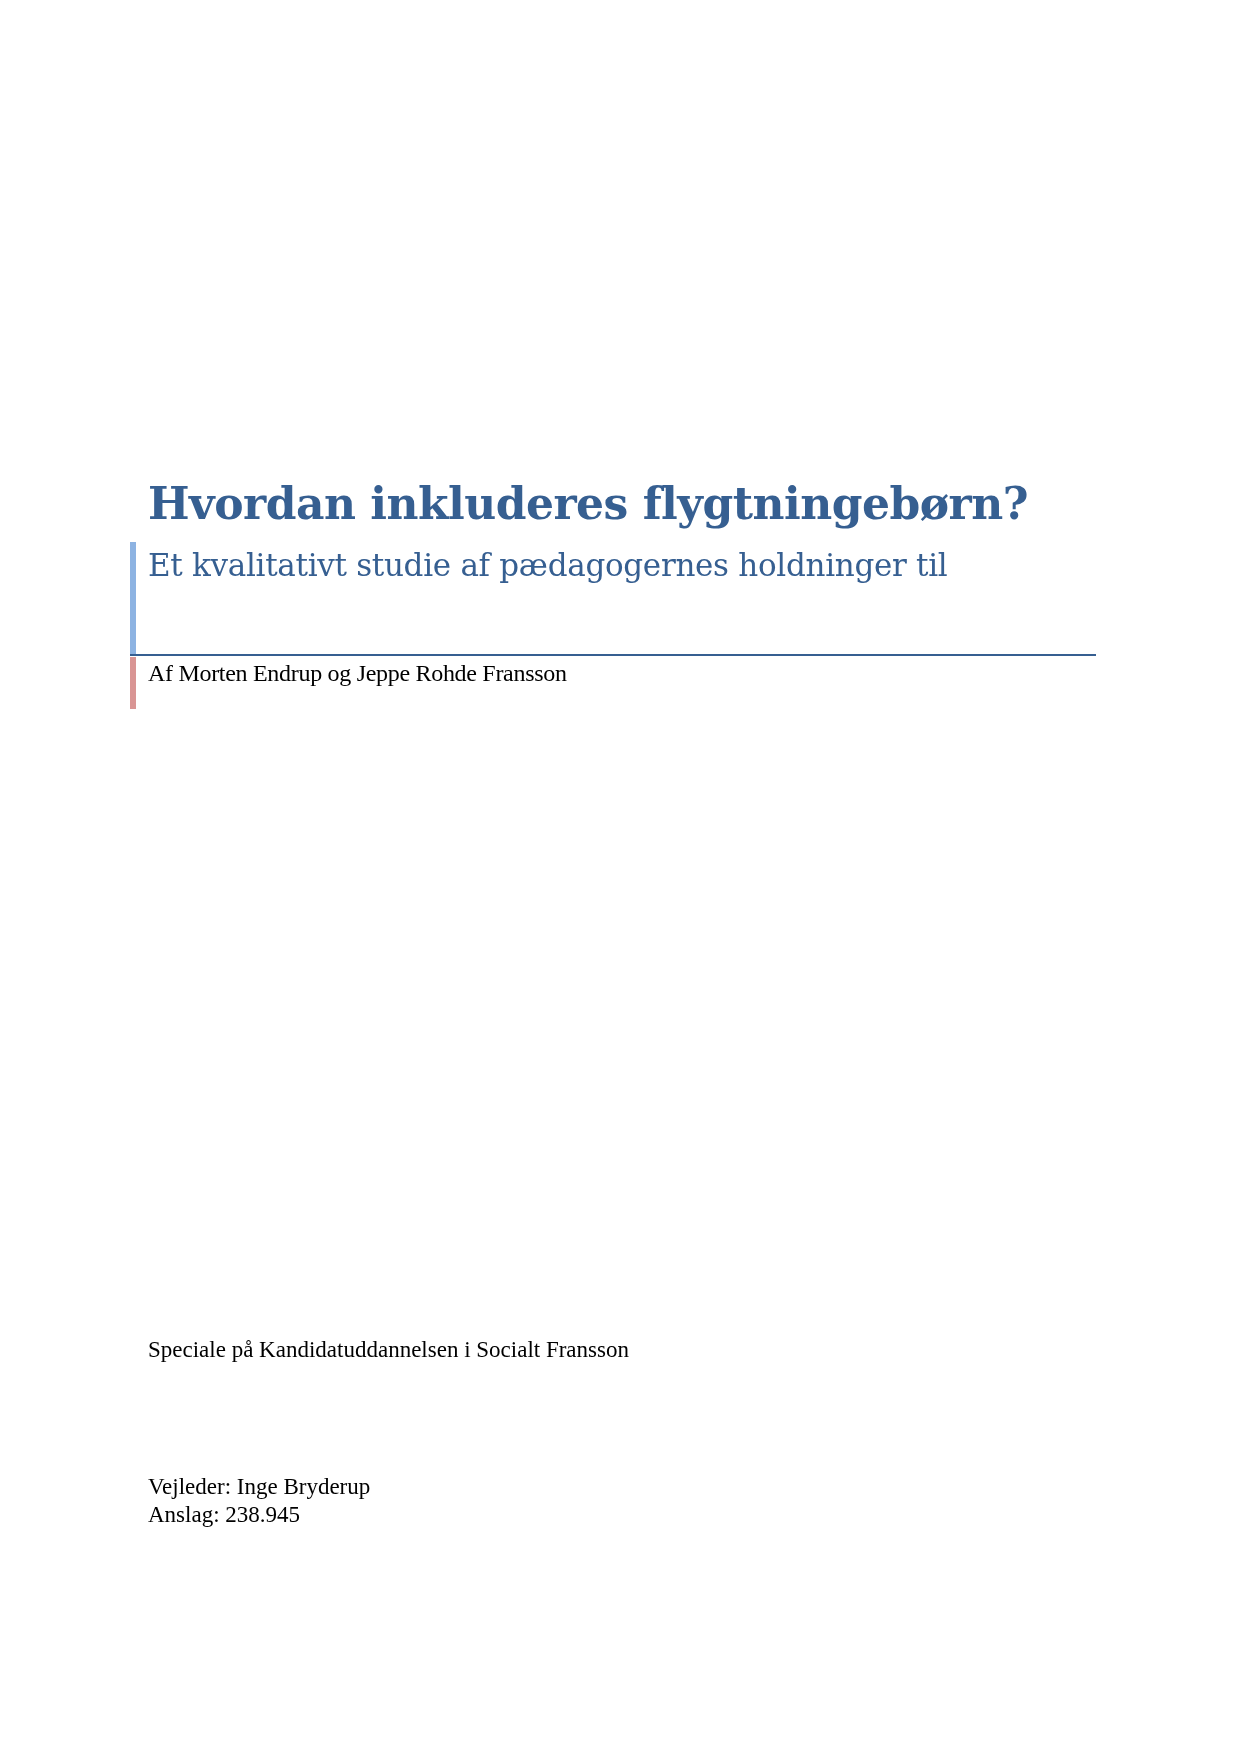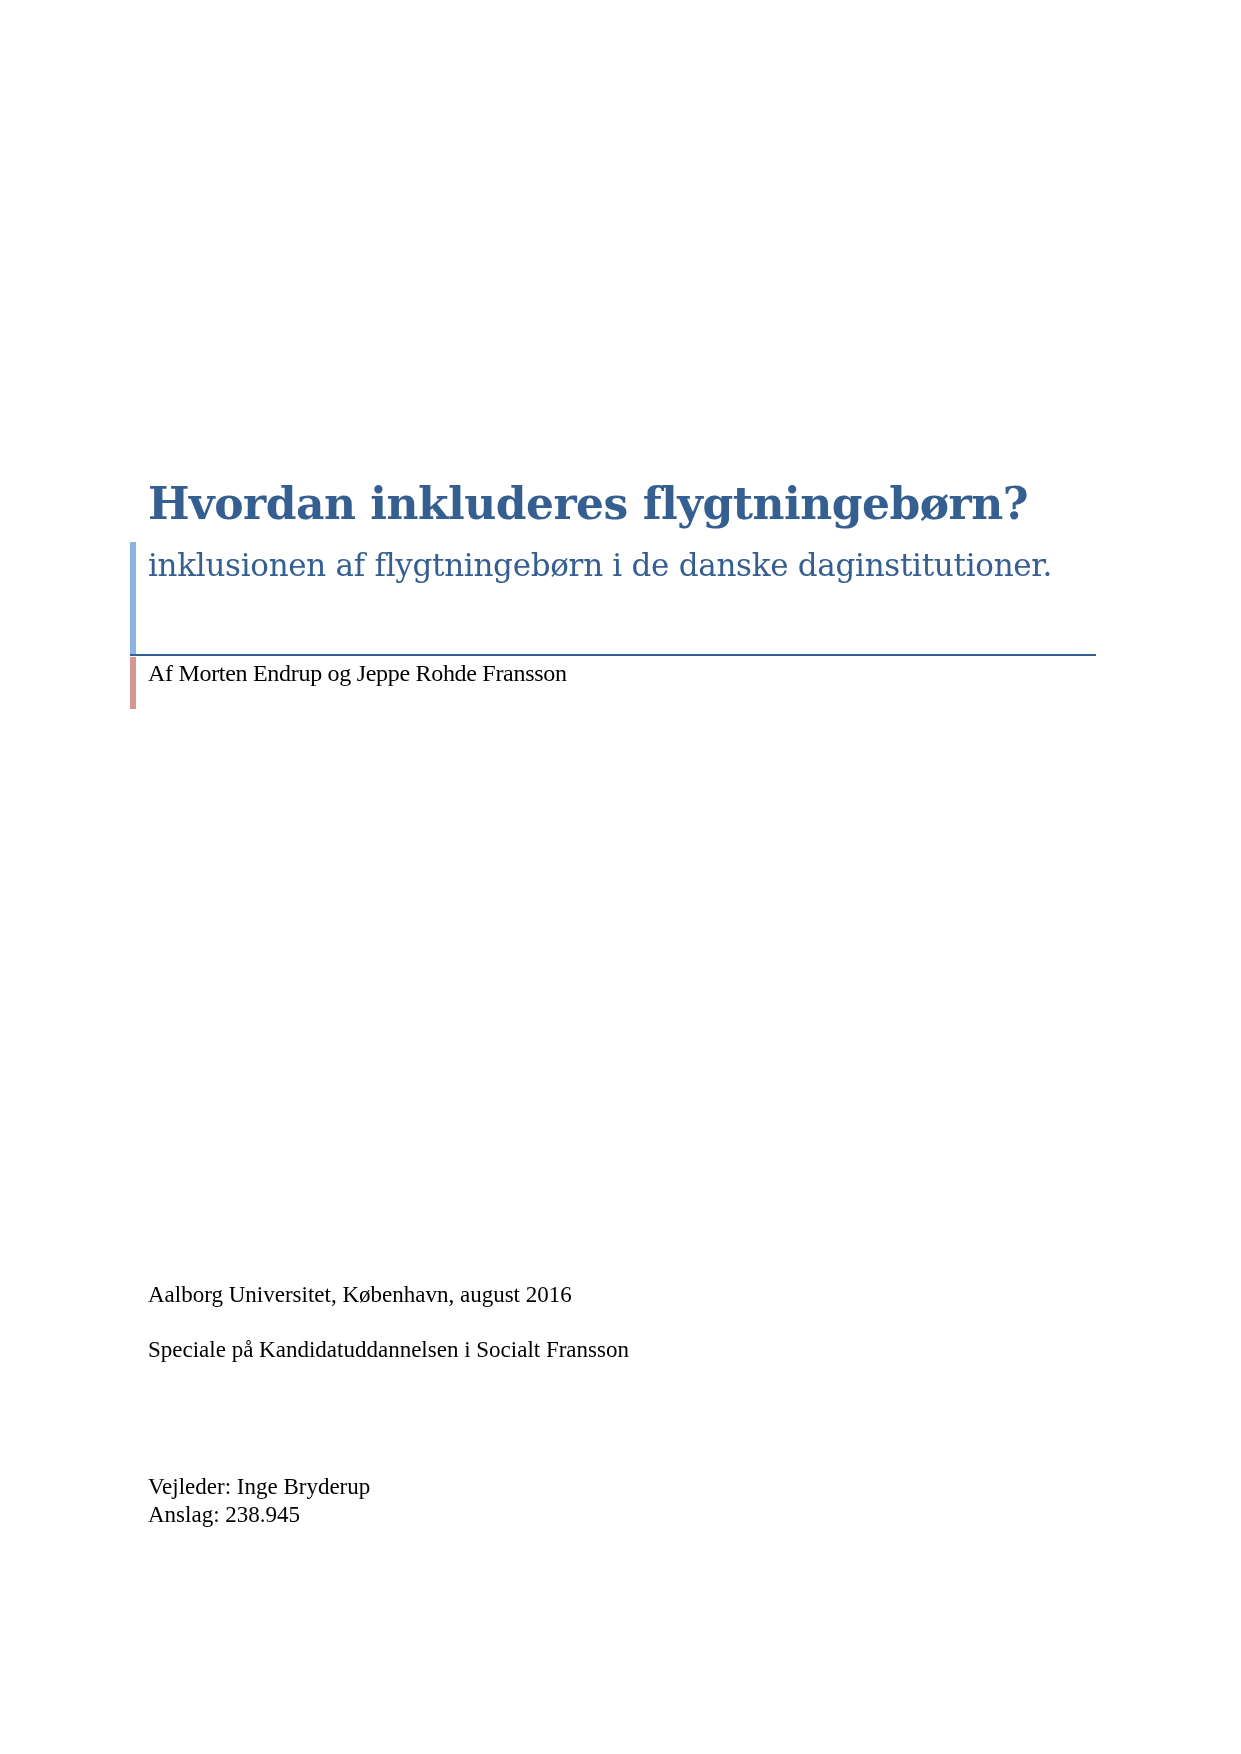--- a/index.html
+++ b/index.html
@@ -37,25 +37,24 @@
     }
   </style>
 </head>
 <body>
 
 <div class="page">
   <div class="title">Hvordan inkluderes flygtningebørn?</div>
 
   <div class="subtitle-bar"></div>
   <div class="subtitle">
-    <span class="line">inklusionen af flygtningebørn i de danske daginstitutioner.</span>
+    <span class="line">Et kvalitativt studie af pædagogernes holdninger til</span>
   </div>
 
   <div class="rule"></div>
 
   <div class="author-bar"></div>
   <div class="author">Af Morten Endrup og Jeppe Rohde Fransson</div>
 
-  <div class="info" style="top:1282px;">Aalborg Universitet, København, august 2016</div>
   <div class="info" style="top:1337px;">Speciale på Kandidatuddannelsen i Socialt Fransson</div>
   <div class="info" style="top:1474px;">Vejleder: Inge Bryderup</div>
   <div class="info" style="top:1502px;text-align:center;">Anslag: 238.945</div>
 </div>
 
 </body></html>

